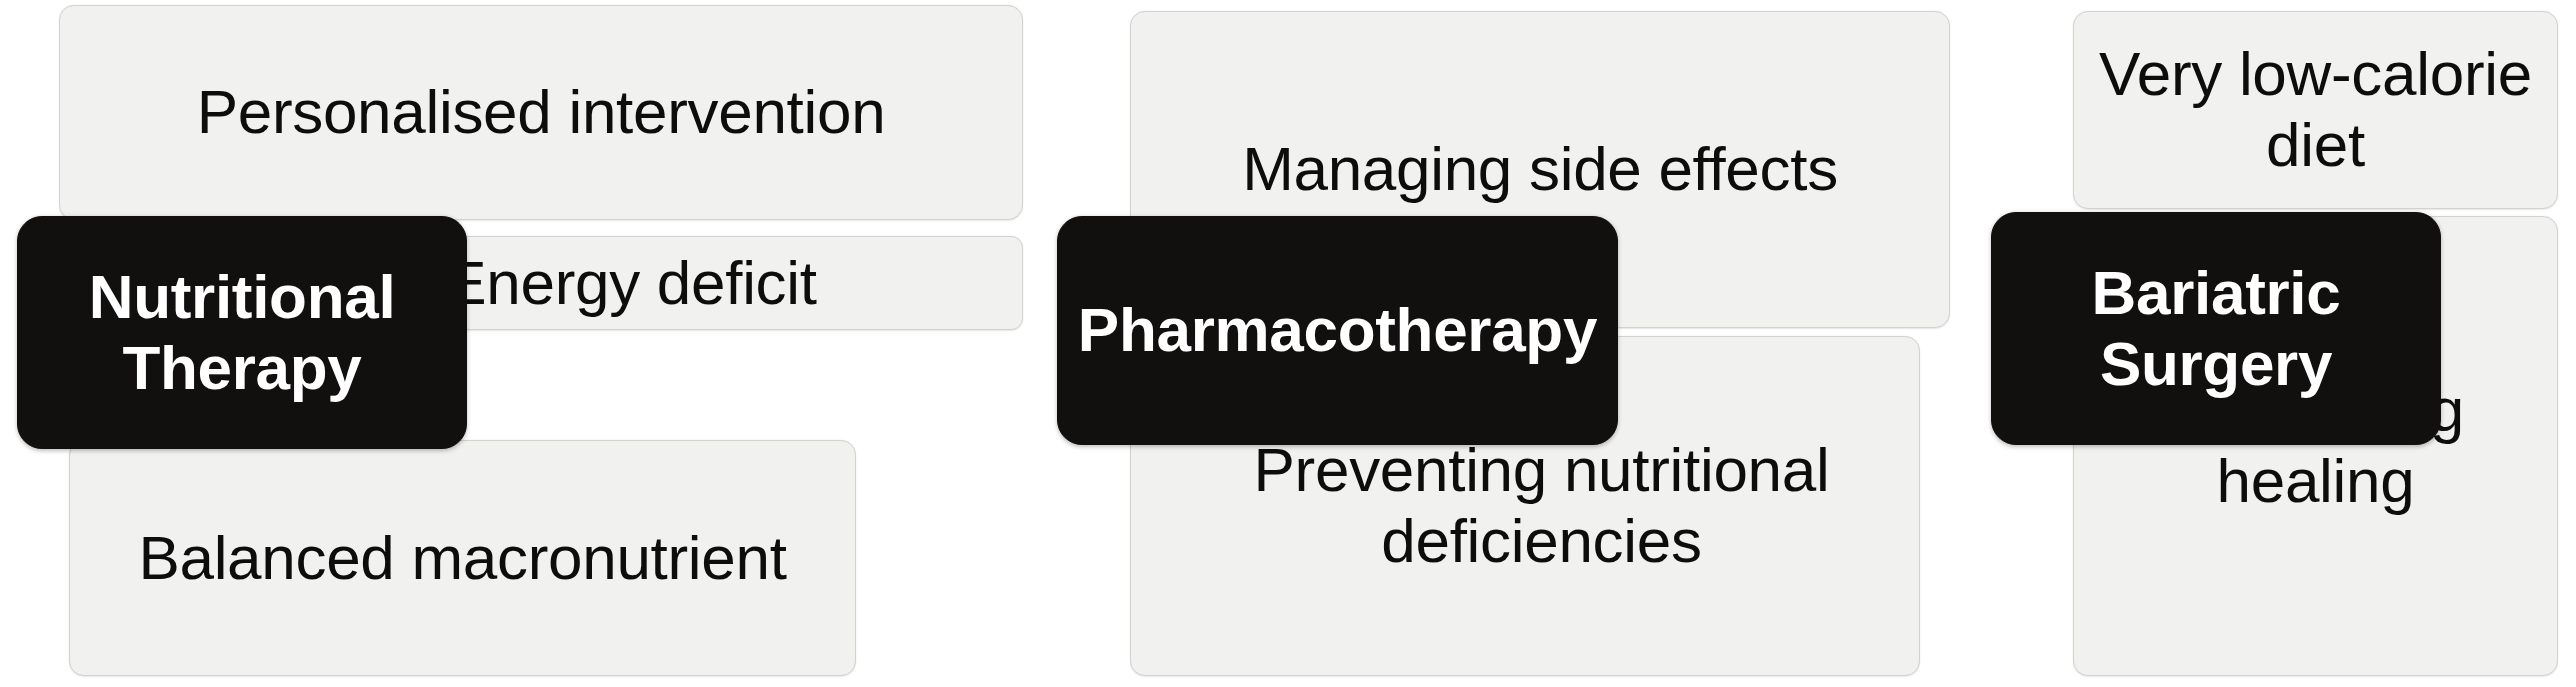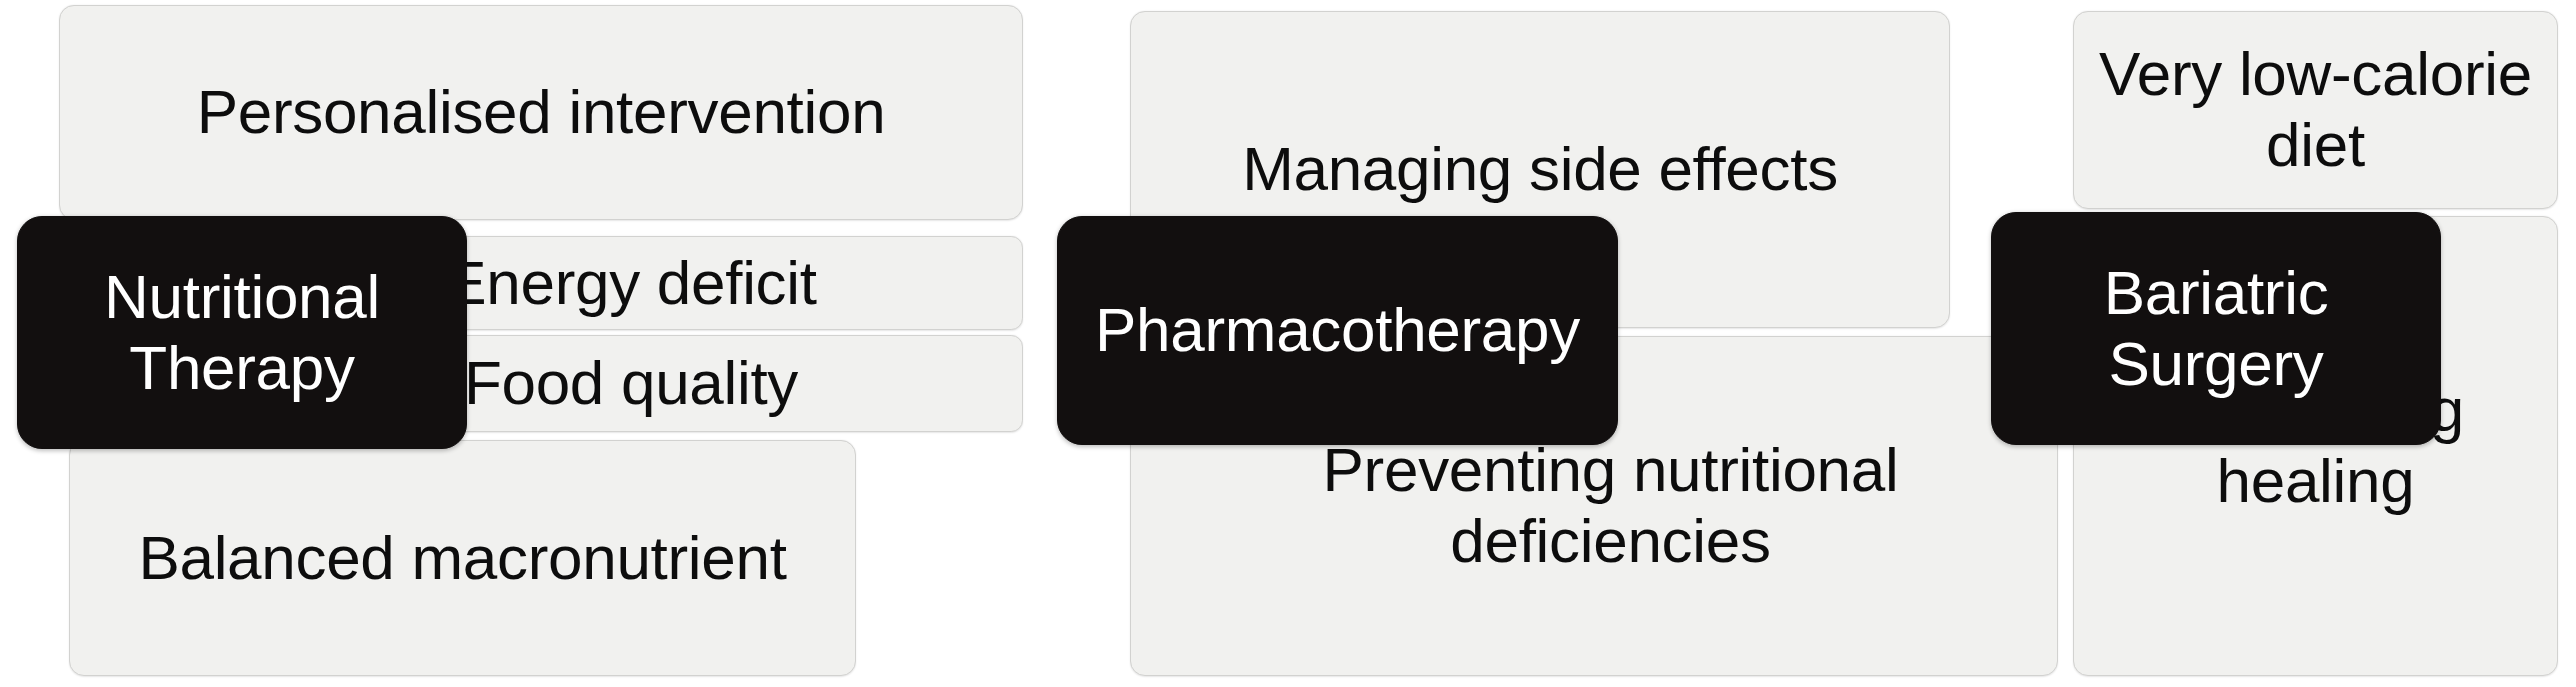--- a/index.html
+++ b/index.html
@@ -43,21 +43,21 @@
     box-shadow: 0 0.8px 1.7px rgba(0,0,0,0.10);
   }
 
   
   .node.main {
     background: #120f0f;
     border: 1.7px solid #120f0f;
     border-radius: 25px;
     color: #ffffff;
     font-size: 62px;
-    font-weight: 400;
+    font-weight: 700;
     letter-spacing: -0.3px;
     z-index: 20;
     box-shadow: 0 1.7px 4.2px rgba(0,0,0,0.25);
   }
 
   .node .label { display: block; width: 100%; }
 
   
   .node.sub.small { border-radius: 11.8px; }
 </style>
@@ -67,37 +67,34 @@
 <div id="canvas">
 
   <div class="node sub" style="left:59px; top:5px; width:964px; height:215px;">
     <span class="label">Personalised intervention</span>
   </div>
 
   <div class="node sub small" style="left:239px; top:236px; width:784px; height:94px;">
     <span class="label">Energy deficit</span>
   </div>
 
-  <div class="node sub small" style="left:239px; top:335px; width:784px; height:97px;">
-    <span class="label">Food quality</span>
-  </div>
 
   <div class="node sub" style="left:69px; top:440px; width:787px; height:236px;">
     <span class="label">Balanced macronutrient</span>
   </div>
 
   <div class="node main" style="left:17px; top:216px; width:450px; height:233px;">
     <span class="label">Nutritional Therapy</span>
   </div>
 
   <div class="node sub" style="left:1130px; top:11px; width:820px; height:317px;justify-content:flex-end;">
     <span class="label">Managing side effects</span>
   </div>
 
-  <div class="node sub" style="left:1130px; top:336px; width:928px; height:340px;padding-left:48px;">
+  <div class="node sub" style="left:1130px; top:336px; width:790px; height:340px;padding-left:48px;">
     <span class="label">Preventing nutritional deficiencies</span>
   </div>
 
   <div class="node main" style="left:1057px; top:216px; width:561px; height:229px;">
     <span class="label">Pharmacotherapy</span>
   </div>
 
   <div class="node sub" style="left:2073px; top:11px; width:485px; height:198px;align-items:center;">
     <span class="label">Very low-calorie diet</span>
   </div>

